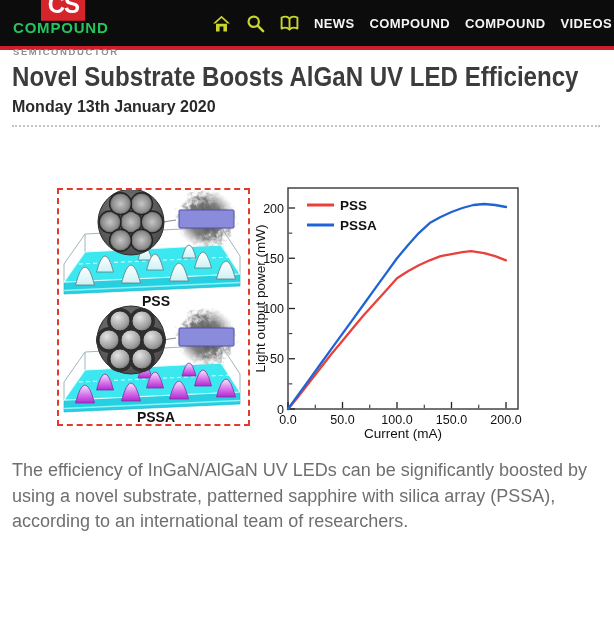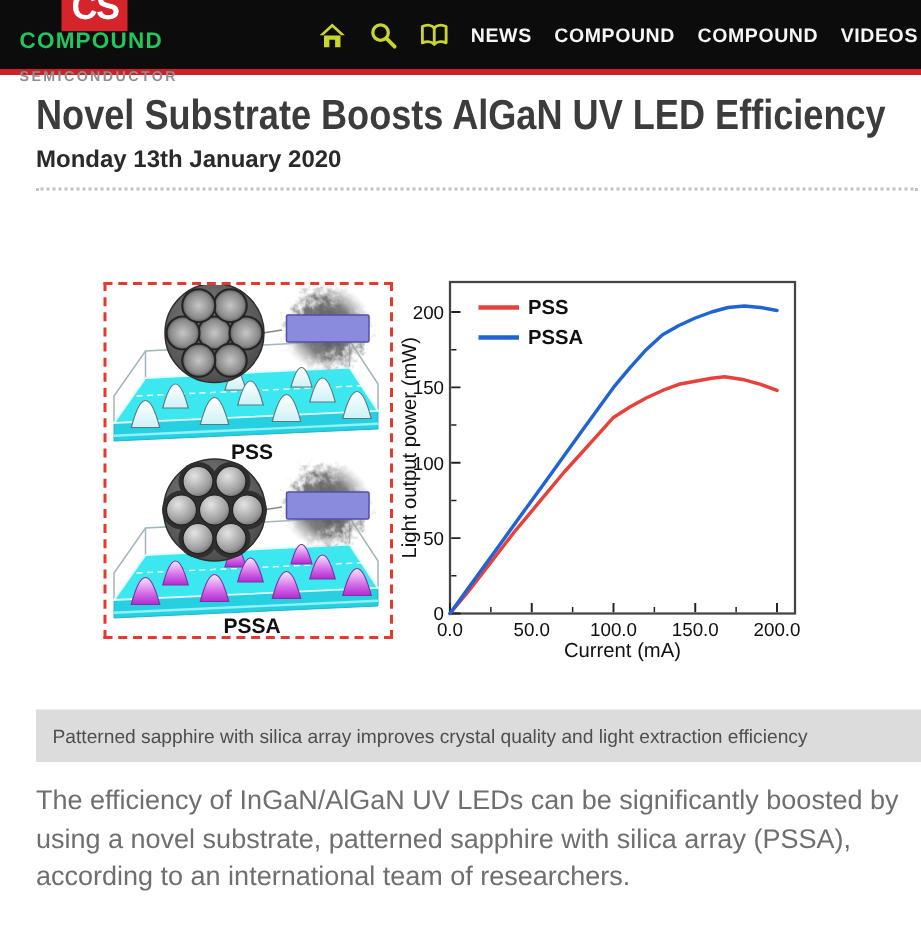--- a/index.html
+++ b/index.html
@@ -16,21 +16,21 @@
   .logo-text { margin-left:5px; line-height:1; }
   .logo-line1 { color:#22c55e; font-weight:700; font-size:15px; letter-spacing:.8px; }
   .logo-line2 { color:#8f8f8f; font-weight:700; font-size:9.5px; letter-spacing:1.6px; margin-top:12px; }
   .nav { margin-left:auto; display:flex; align-items:center; gap:15px; }
   .nav-icon { width:19px; height:19px; display:block; cursor:pointer; }
   .nav-item { color:#f5f5f5; font-weight:700; font-size:13px; letter-spacing:.4px;
               cursor:pointer; white-space:nowrap; }
   .red-stripe { height:4px; background:#ce1f2c; }
 
   
-  main { padding:0 24px; }
+  main { padding:0 12px; }
   .page-title { margin-top:11px; font-size:28px; font-weight:700; color:#3c3c3c;
                 transform:scaleX(.86); transform-origin:left; white-space:nowrap;
                 letter-spacing:0; }
   .date { margin-top:5px; font-size:16px; font-weight:700; color:#2a2a2a; }
   .dotted-rule { margin-top:9px; width:588px; border:0; border-top:2px dotted #c3c3c3; }
 
   .figure-row { margin-top:54px; margin-left:45px; display:flex; align-items:flex-start; }
   .substrate-box { margin-top:7px; border:2px dashed #e23b2e; width:193px; height:238px;
                    background:#fff; }
   .chart-wrap { margin-left:5px; }
@@ -232,16 +232,15 @@
           <path d="M33.0,228.0 L 43.9,214.9 L 54.8,200.9 L 65.7,186.8 L 76.6,172.7 L 87.5,159.7 L 98.4,146.6 L 109.3,133.5 L 120.2,121.5 L 131.1,109.4 L 142.0,97.3 L 152.9,90.3 L 163.8,84.3 L 174.7,79.3 L 185.6,75.2 L 196.5,73.2 L 207.4,71.2 L 216.1,70.2 L 229.2,72.2 L 240.1,75.2 L 251.0,79.3" fill="none" stroke="#e8403a" stroke-width="2.3" stroke-linecap="round" stroke-linejoin="round"></path>
           <path d="M33.0,228.0 L 43.9,212.9 L 54.8,197.8 L 65.7,182.8 L 76.6,167.7 L 87.5,152.6 L 98.4,137.6 L 109.3,122.5 L 120.2,107.4 L 131.1,92.3 L 142.0,77.3 L 152.9,64.2 L 163.8,52.1 L 174.7,42.1 L 185.6,36.0 L 196.5,31.0 L 207.4,27.0 L 218.3,24.0 L 229.2,23.0 L 240.1,24.0 L 251.0,26.0" fill="none" stroke="#2063d4" stroke-width="2.3" stroke-linecap="round" stroke-linejoin="round"></path>
           <line x1="52" y1="24" x2="79" y2="24" stroke="#e8403a" stroke-width="3"></line>
           <text x="85" y="28.5" font-size="13.5" font-weight="bold" fill="#111" font-family="&quot;Liberation Sans&quot;, sans-serif">PSS</text>
           <line x1="52" y1="44" x2="79" y2="44" stroke="#2063d4" stroke-width="3"></line>
           <text x="85" y="48.5" font-size="13.5" font-weight="bold" fill="#111" font-family="&quot;Liberation Sans&quot;, sans-serif">PSSA</text>
         </svg>
     </div>
   </section>
 
-  <div class="caption-bar">Patterned sapphire with silica array improves crystal quality and light extraction efficiency</div>
 
   <p class="body-para">The efficiency of InGaN/AlGaN UV LEDs can be significantly boosted by using a novel substrate, patterned sapphire with silica array (PSSA), according to an international team of researchers.</p>
 </main>
 
 </body></html>

